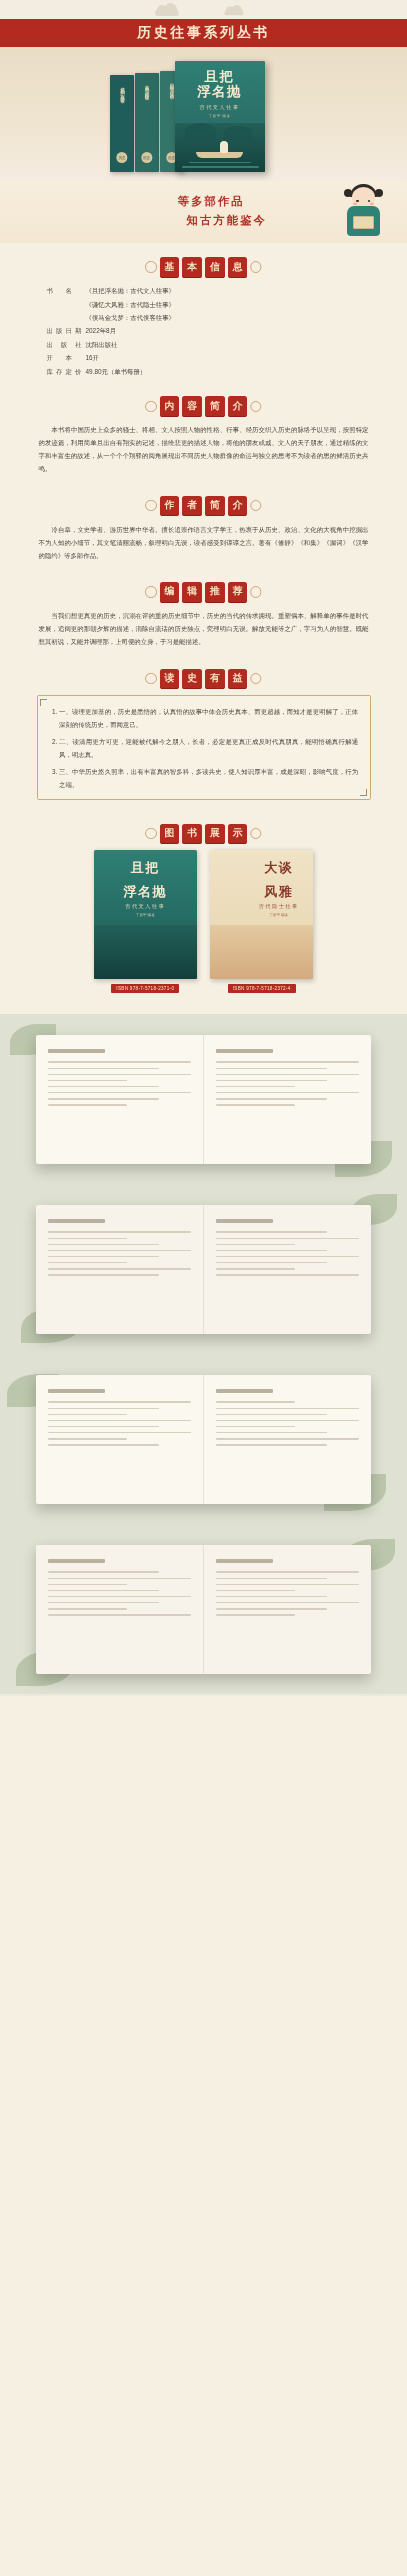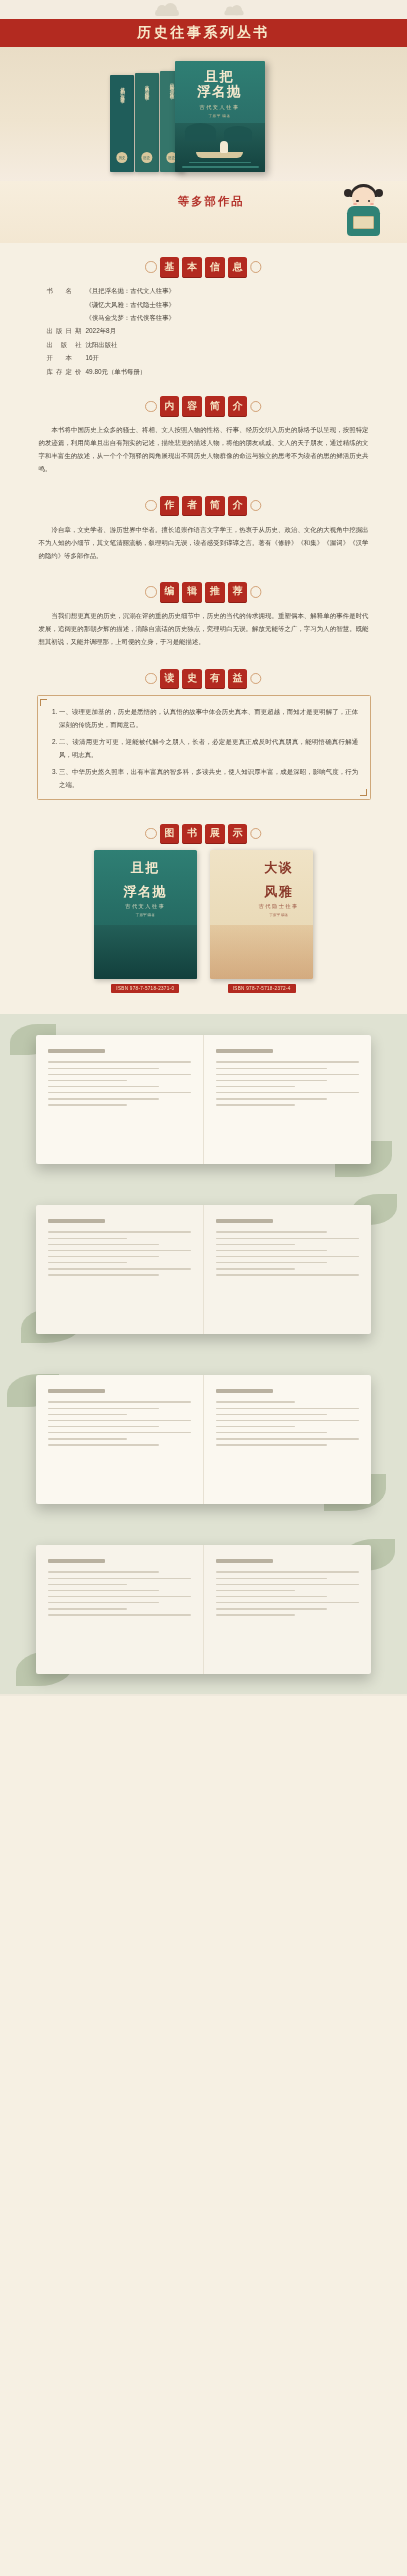--- a/index.html
+++ b/index.html
@@ -293,20 +293,21 @@
           <span class="cv-wave"></span>
           <span class="cv-wave w2"></span>
         </div>
       </div>
     </div>
   </div>
 
   <div class="slogan-wrap">
     <div class="slogan">
       <span>等多部作品</span>
+      <span class="l2">知古方能鉴今</span>
     </div>
     <div class="girl">
       <span class="hair"></span>
         <span class="bun"></span>
         <span class="bun2"></span>
       <span class="head"></span>
         <span class="dot"></span>
         <span class="dot2"></span>
       <span class="cheek"></span>
         <span class="cheek2"></span>

